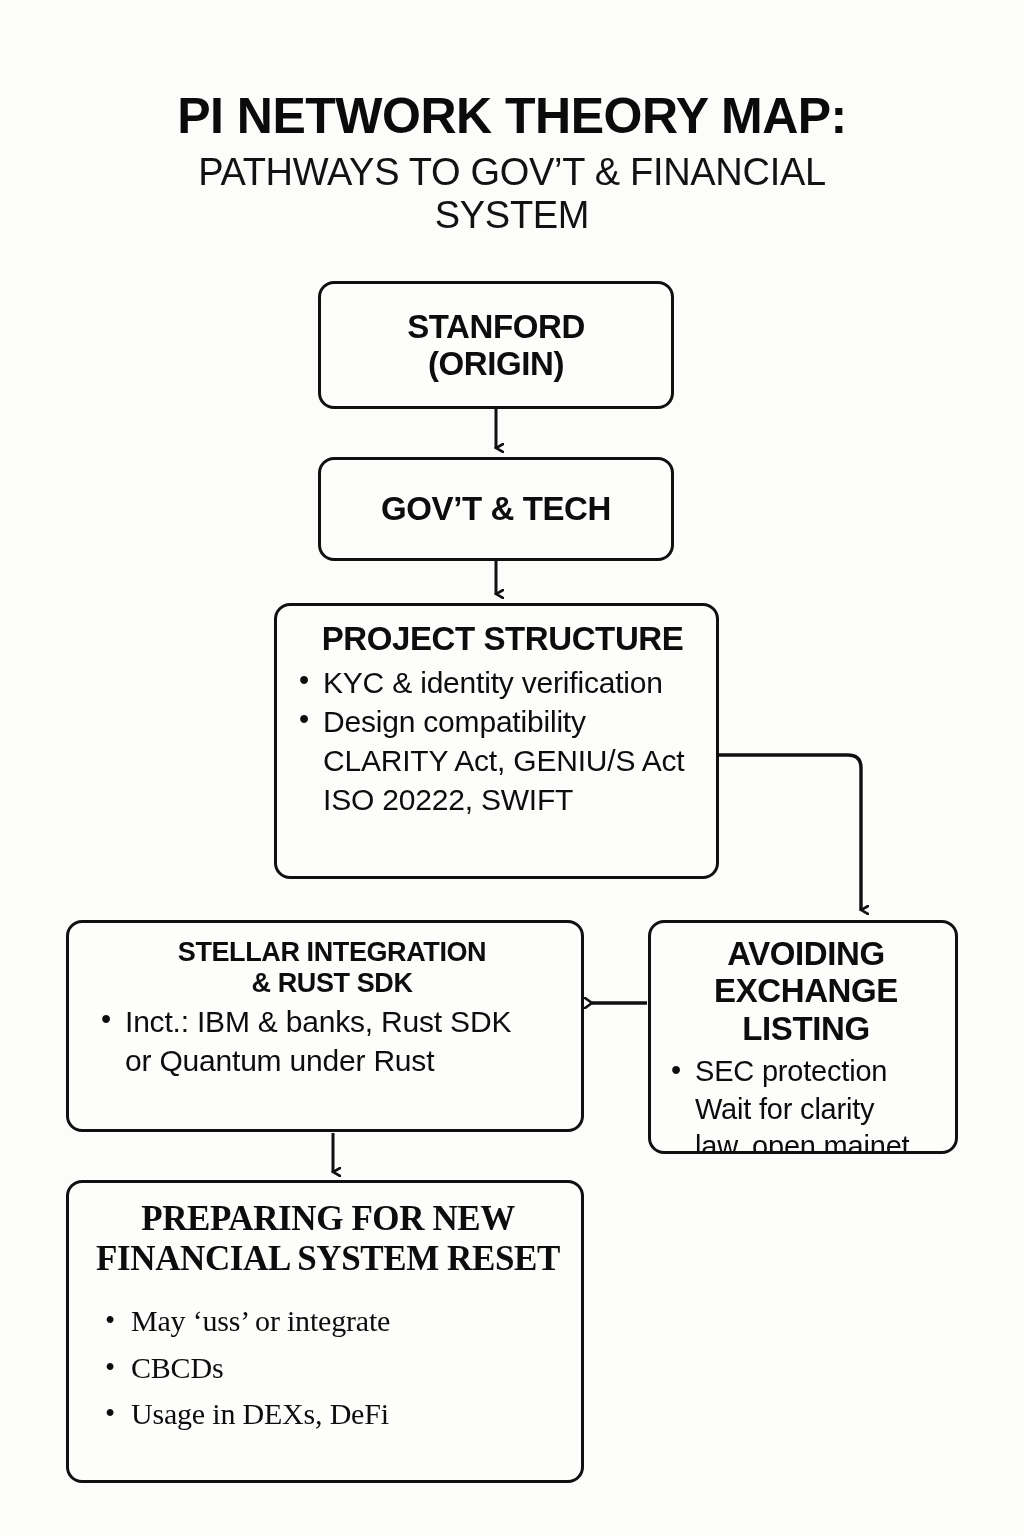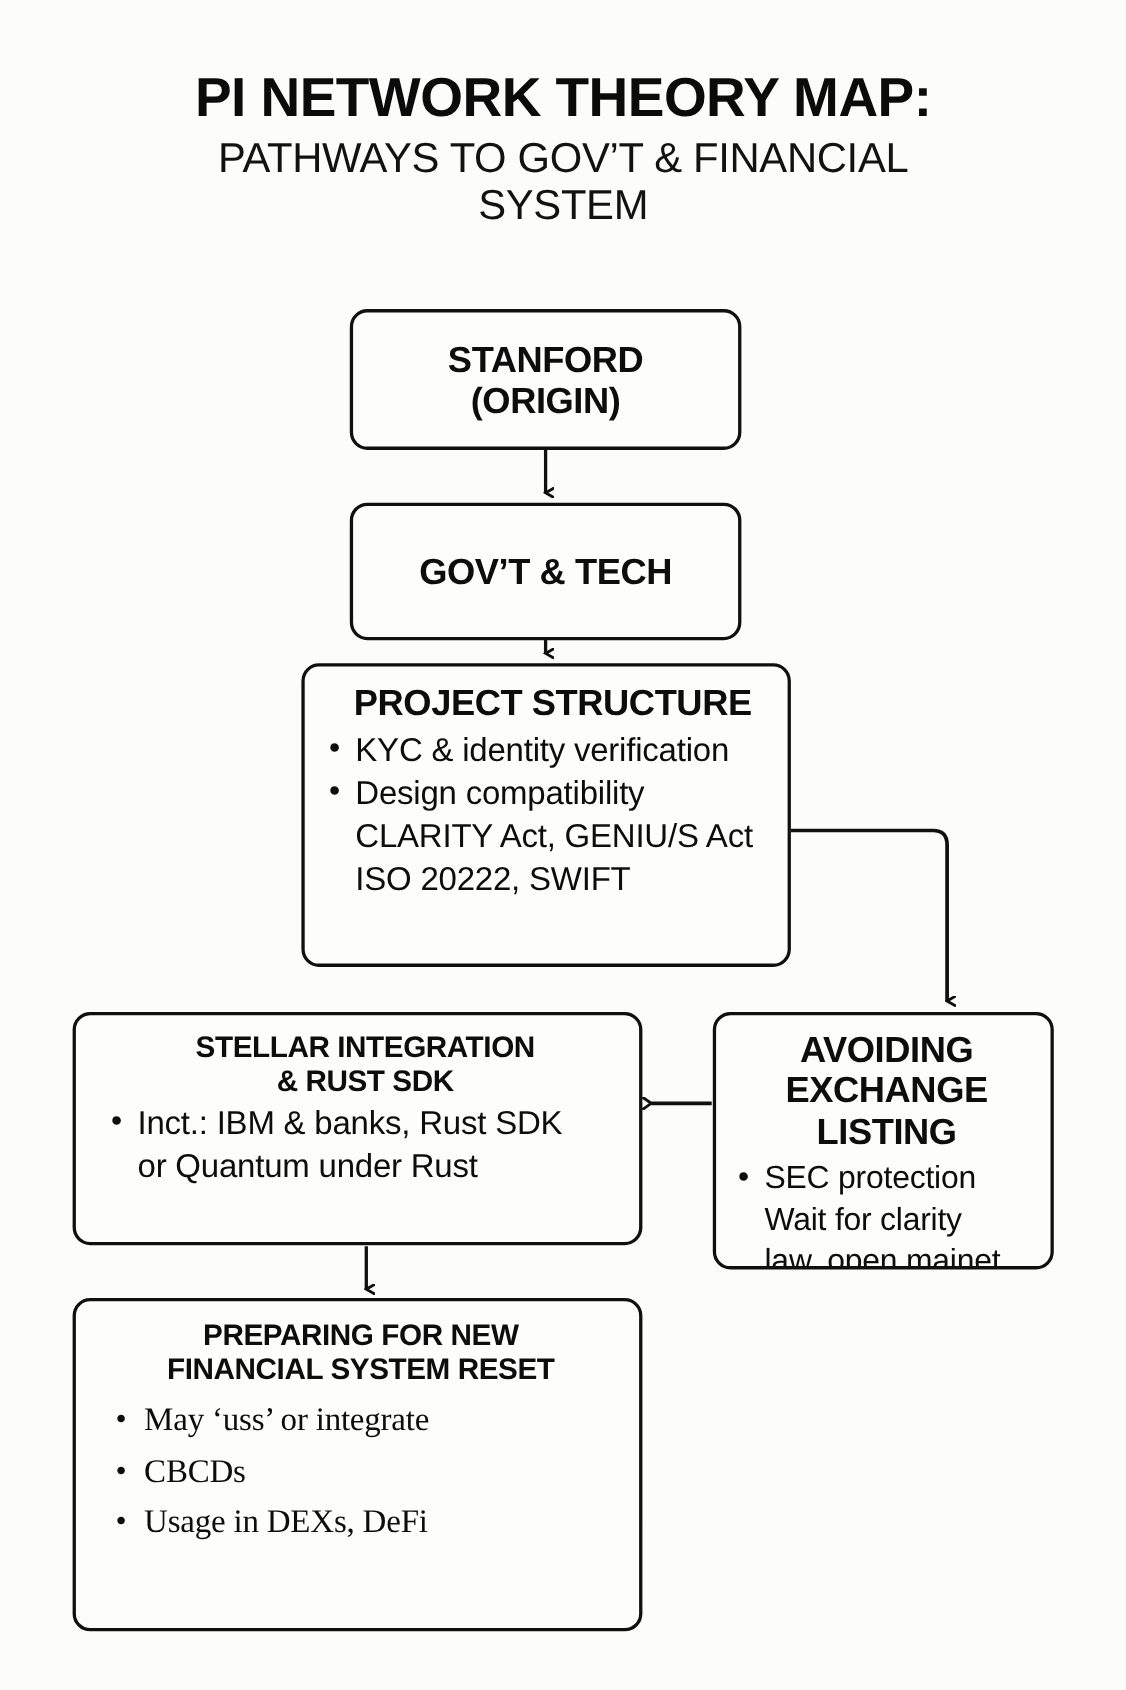--- a/index.html
+++ b/index.html
@@ -23,20 +23,21 @@
     left: 0; top: 62px;
     width: 1024px;
     text-align: center;
   }
   #main-title {
     font-size: 50px;
     font-weight: 700;
     letter-spacing: -0.5px;
     line-height: 1.06;
     color: #0b0b0b;
+    margin-top: 28px;
   }
   #subtitle {
     margin-top: 8px;
     font-size: 38px;
     font-weight: 400;
     line-height: 1.12;
     letter-spacing: -0.3px;
     padding: 0 120px;
     color: #121212;
   }
@@ -83,21 +84,21 @@
   }
 
   
   #node-stanford {
     left: 318px; top: 281px; width: 356px; height: 128px;
     display: flex; align-items: center; justify-content: center;
   }
   #node-stanford .node-title { font-size: 33px; }
 
   #node-govtech {
-    left: 318px; top: 457px; width: 356px; height: 125px;
+    left: 318px; top: 457px; width: 356px; height: 104px;
     display: flex; align-items: center; justify-content: center;
   }
   #node-govtech .node-title { font-size: 33px; }
 
   #node-project {
     left: 274px; top: 603px; width: 445px; height: 276px;
     padding: 14px 6px 10px 18px;
   }
   #node-project .node-title { font-size: 33px; margin-bottom: 6px; }
   #node-project .bullets li { font-size: 30px; }
@@ -116,21 +117,21 @@
   }
   #node-avoiding .node-title { font-size: 33px; margin-bottom: 6px; }
   #node-avoiding .bullets li { font-size: 29px; padding-left: 30px; }
   #node-avoiding .bullets li::before { left: 6px; }
 
   #node-preparing {
     left: 66px; top: 1180px; width: 518px; height: 303px;
     padding: 16px 2px 10px 30px;
   }
   #node-preparing .node-title {
-    font-size: 27px; margin-bottom: 8px; margin-left: -22px;
+    font-size: 35px; margin-bottom: 20px; margin-left: -22px; font-family: Liberation Serif, serif;
   }
   #node-preparing .bullets li { font-size: 30px; padding-left: 32px; line-height: 1.55; font-family: Liberation Serif, serif; }
   #node-preparing .bullets li::before { left: 6px; top: 0; line-height: 1.55; }
 
   
   #connectors {
     position: absolute;
     left: 0; top: 0;
     width: 1024px; height: 1536px;
     pointer-events: none;

